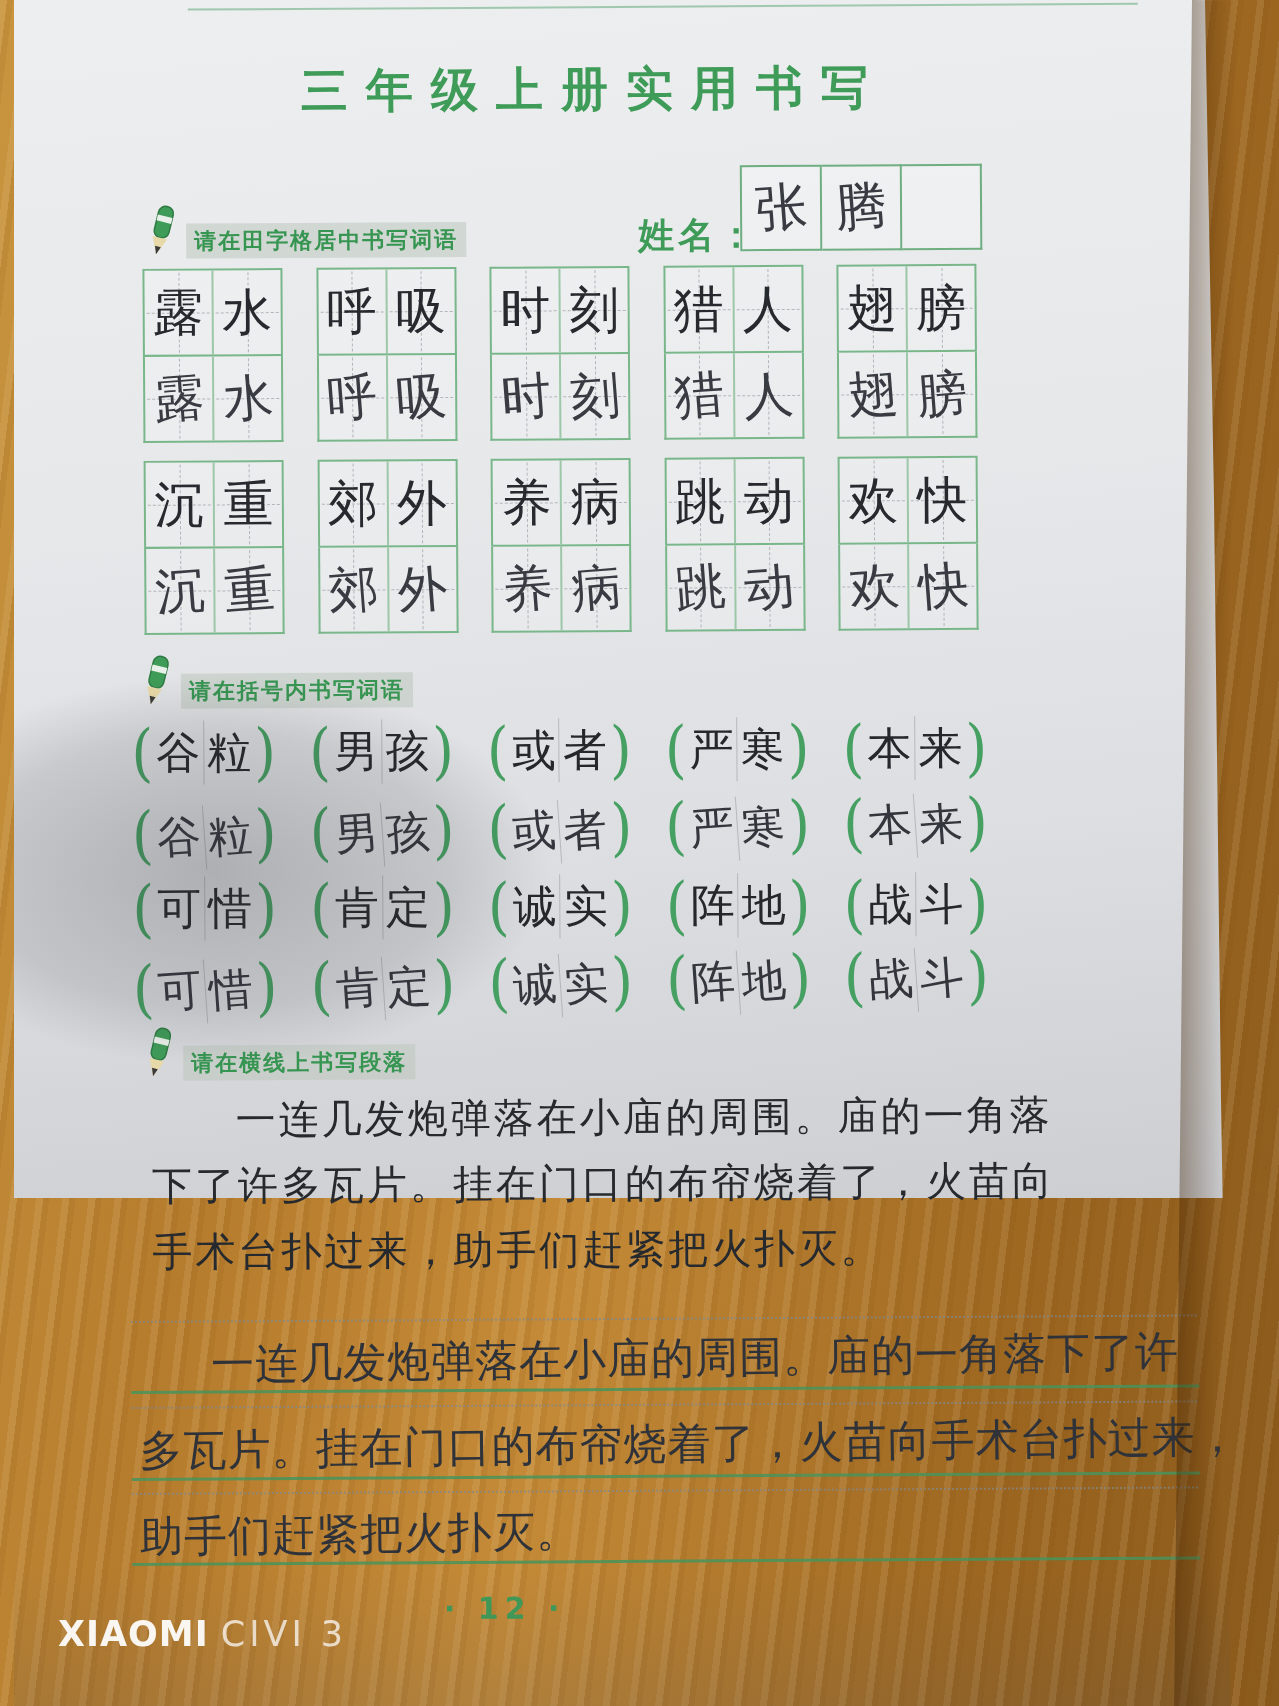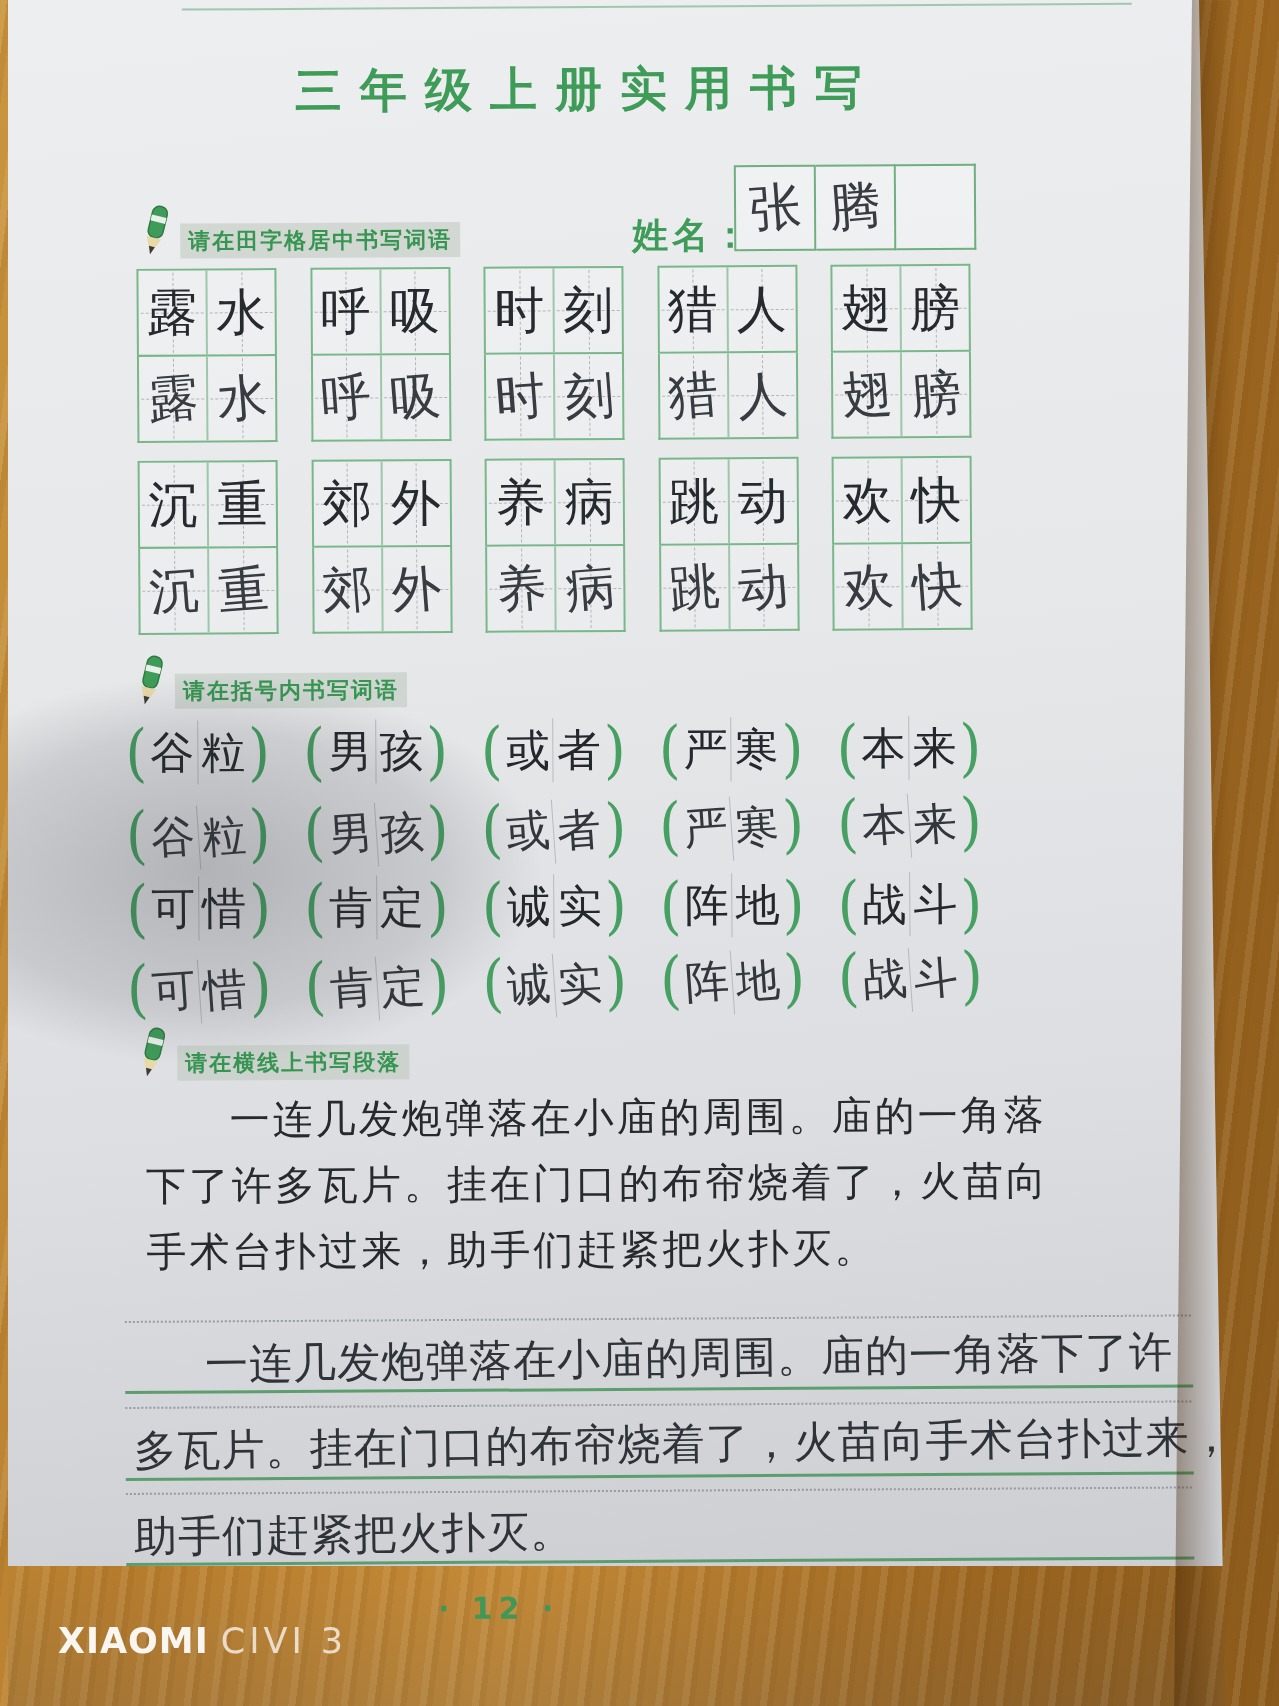--- a/index.html
+++ b/index.html
@@ -3,21 +3,21 @@
 <meta charset="utf-8">
 <style>
   html,body{margin:0;padding:0;background:#1b1b1b;}
   .photo{position:relative;width:1279px;height:1706px;overflow:hidden;
     background:linear-gradient(100deg,#c9953f 0%,#b67c2d 25%,#c48a37 50%,#9c6620 80%,#8a5a1c 100%);
     font-family:"DejaVu Sans","Liberation Sans",sans-serif;}
   .wood-grain{position:absolute;inset:0;
     background:repeating-linear-gradient(97deg,rgba(255,235,200,0.10) 0 7px,rgba(120,70,10,0.10) 7px 13px,transparent 13px 26px);}
   .edge-shadow{position:absolute;top:0;left:1192px;width:46px;height:1760px;
     background:linear-gradient(90deg,rgba(60,30,0,0.38),transparent);transform:rotate(0.6deg);transform-origin:top left;}
-  .paper{position:absolute;top:0;left:8px;width:1222px;height:1566px;
+  .paper{position:absolute;top:0;left:14px;width:1222px;height:1198px;
     background:linear-gradient(175deg,#eceef0 0%,#e6e8ea 40%,#dcdee1 70%,#ccced2 100%);
     clip-path:polygon(0 0,1191px 0,1200px 500px,1207px 1100px,1217px 1706px,0 1706px);}
   .content{position:absolute;inset:0;transform:rotate(-0.35deg);transform-origin:600px 200px;}
   .shade-hand{position:absolute;left:-230px;top:620px;width:860px;height:500px;pointer-events:none;
     background:radial-gradient(closest-side,rgba(50,52,58,0.28),rgba(50,52,58,0.14) 55%,transparent 78%);}
   .shade-bottom{position:absolute;left:0;top:1566px;width:1220px;height:140px;pointer-events:none;
     background:linear-gradient(180deg,transparent,rgba(80,82,88,0.16));}
   .top-rule{position:absolute;top:6px;left:175px;width:950px;border-top:2px solid rgba(110,175,130,0.6);}
 
   .title{position:absolute;top:58px;left:70px;width:1020px;margin:0;text-align:center;
@@ -74,21 +74,21 @@
   #sol-0{top:1388px}#sol-1{top:1475px}#sol-2{top:1560px}
   .hand-line{position:absolute;left:118px;width:1060px;font-size:43px;color:#2f3339;white-space:nowrap;
     letter-spacing:1px;transform:rotate(-0.4deg);}
   #hl-0{top:1330px;padding-left:72px;}
   #hl-1{top:1416px;}
   #hl-2{top:1502px;}
 
   .pagenum{position:absolute;top:1590px;left:392px;width:180px;text-align:center;font-size:30px;
     font-weight:bold;color:#3f9b58;letter-spacing:6px;}
 
-  .wm-device{position:absolute;left:58px;top:1614px;font-size:35px;color:rgba(255,255,255,0.93);letter-spacing:1px;margin-top:7px;}
+  .wm-device{position:absolute;left:58px;top:1614px;font-size:35px;color:rgba(255,255,255,0.93);letter-spacing:1px;}
   .wm-device .brand{font-weight:bold;}
   .wm-device .model{font-weight:normal;opacity:0.78;letter-spacing:4px;margin-left:12px;}
   .wm-time{position:absolute;left:852px;top:1620px;font-size:38px;color:rgba(255,255,255,0.92);letter-spacing:2px;}
 </style>
 </head>
 <body>
 
 <div class="photo">
   <div class="wood-grain"></div>
   <div class="paper">

